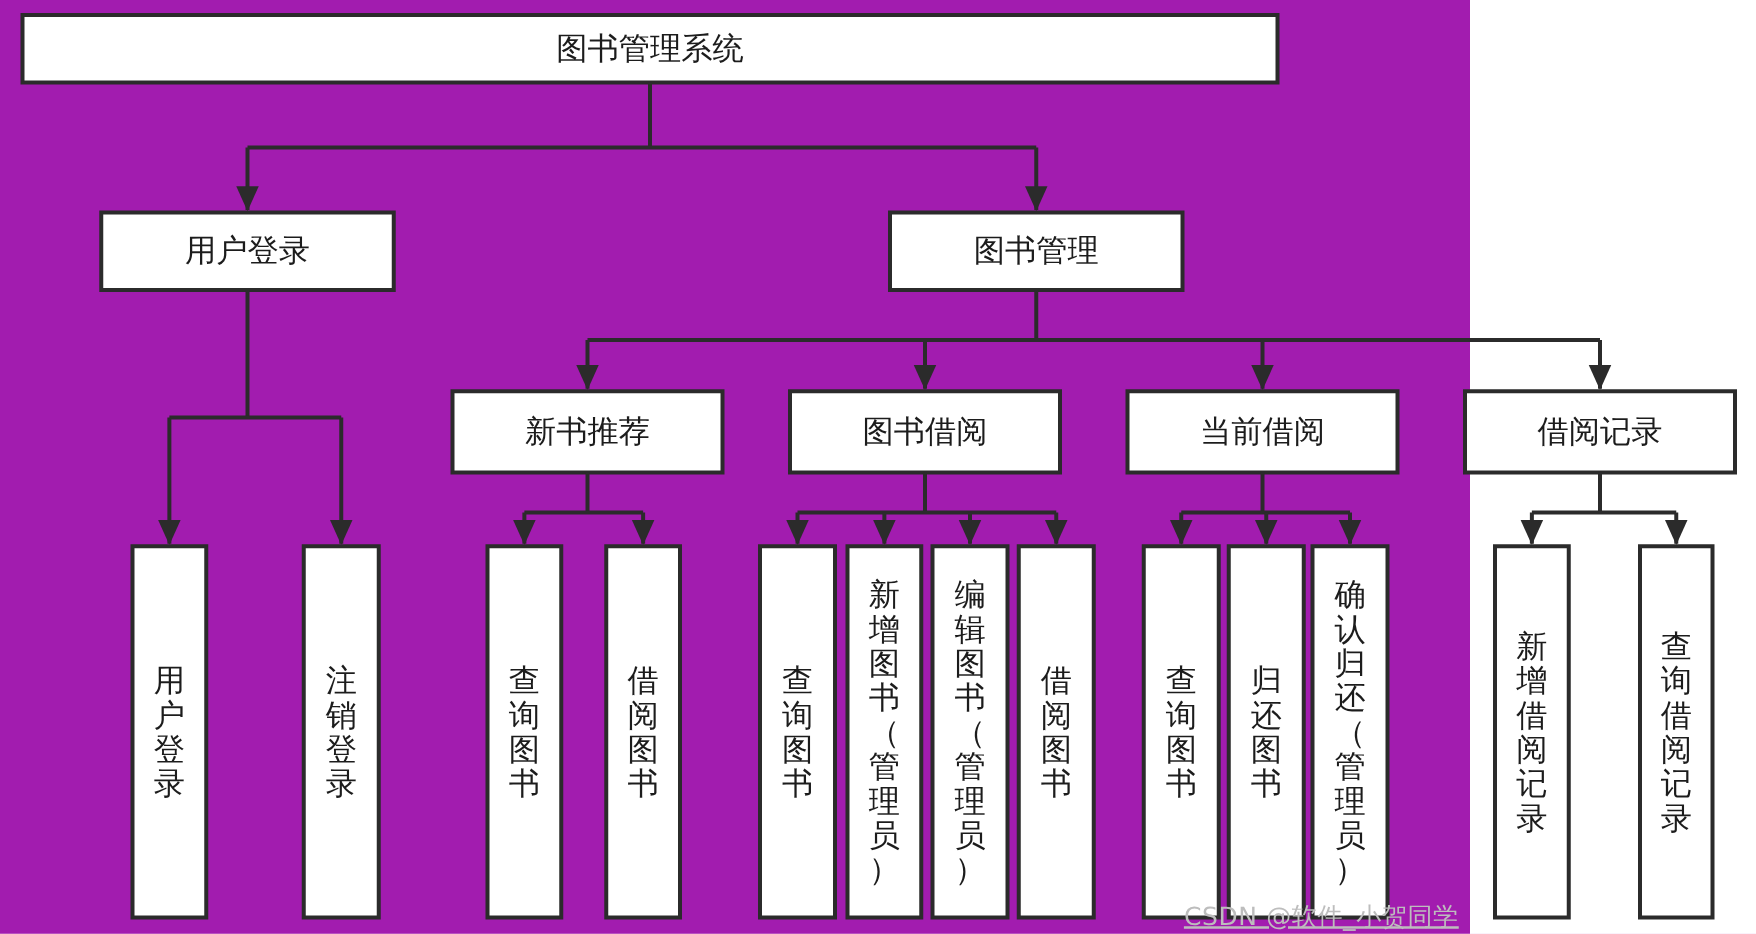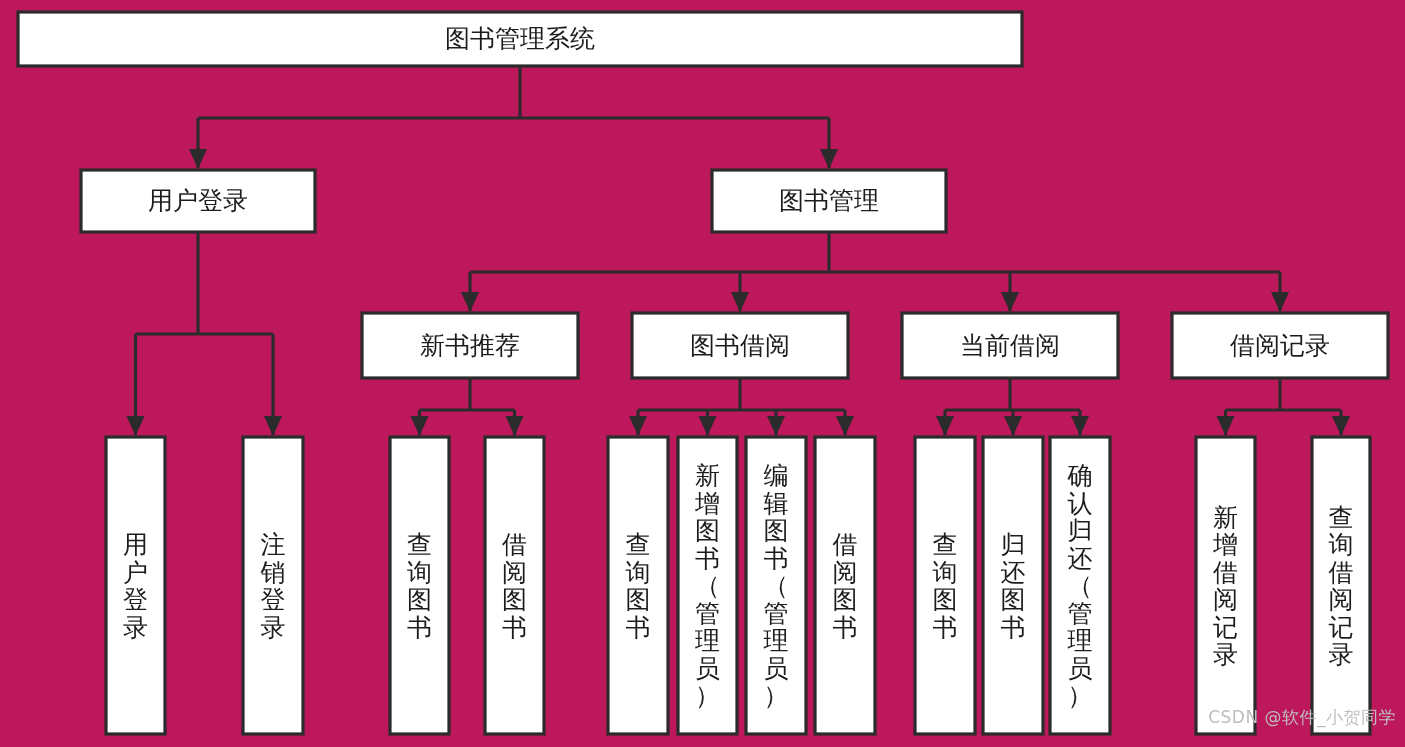--- a/index.html
+++ b/index.html
@@ -1,29 +1,29 @@
 <!DOCTYPE html>
 <html><head>
 <meta charset="utf-8">
 <style>
   html,body{margin:0;padding:0;background:#ffffff;}
   body{width:1405px;height:747px;overflow:hidden;
        font-family:"DejaVu Sans","Liberation Sans",sans-serif;}
-  #stage{position:relative;width:1405px;height:747px;background:#be185d;}
+  #stage{position:relative;width:1176px;height:747px;background:#a21caf;}
   svg{position:absolute;left:0;top:0;width:1405px;height:747px;}
   .bx{fill:#ffffff;stroke:#2b2b2b;stroke-width:3.2;}
   .ln{stroke:#2b2b2b;stroke-width:3.2;fill:none;stroke-linecap:butt;}
   .ah{fill:#2b2b2b;stroke:none;}
   .tx{fill:#1c1c1c;font-size:25px;text-anchor:middle;dominant-baseline:middle;
       font-family:"DejaVu Sans","Liberation Sans",sans-serif;}
   .vtx{fill:#1c1c1c;font-size:25px;text-anchor:middle;
        font-family:"DejaVu Sans","Liberation Sans",sans-serif;}
-  .wm{position:absolute;right:9px;bottom:18px;color:#bdbdbd;font-size:17px;
+  .wm{position:absolute;right:9px;bottom:0;color:#bdbdbd;font-size:20px;
       letter-spacing:.5px;white-space:nowrap;
-      font-family:"DejaVu Sans","Liberation Sans",sans-serif;}
+      font-family:"DejaVu Sans","Liberation Sans",sans-serif;text-decoration:underline;}
 </style>
 </head>
 <body>
 
 <div id="stage">
   <svg id="svg" viewBox="0 0 1405 747">
       <g>
         <rect x="18" y="12" width="1004" height="54" class="bx"></rect>
         <text x="520" y="40" class="tx">图书管理系统</text>
       </g>

